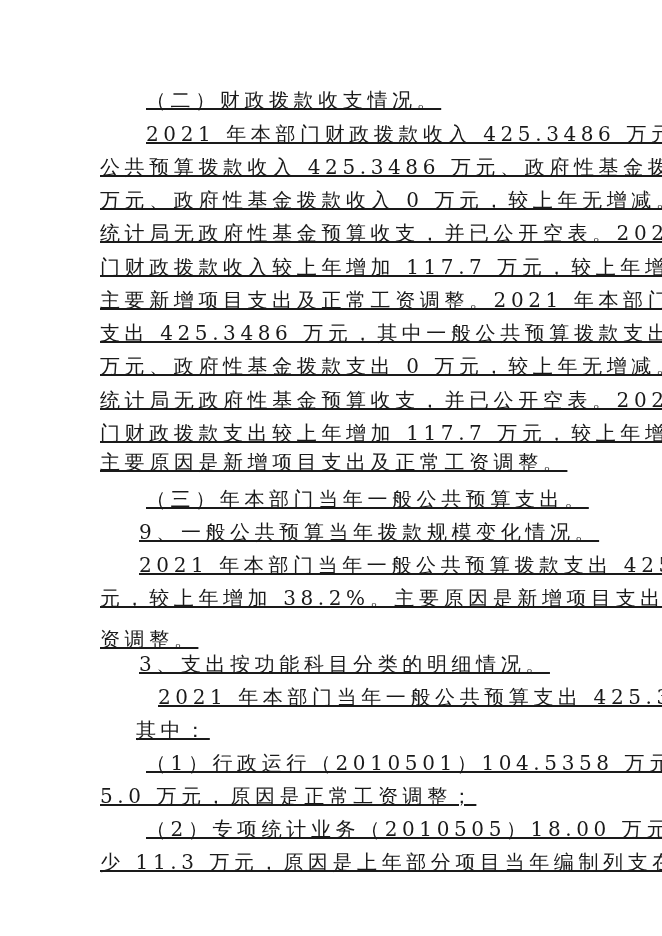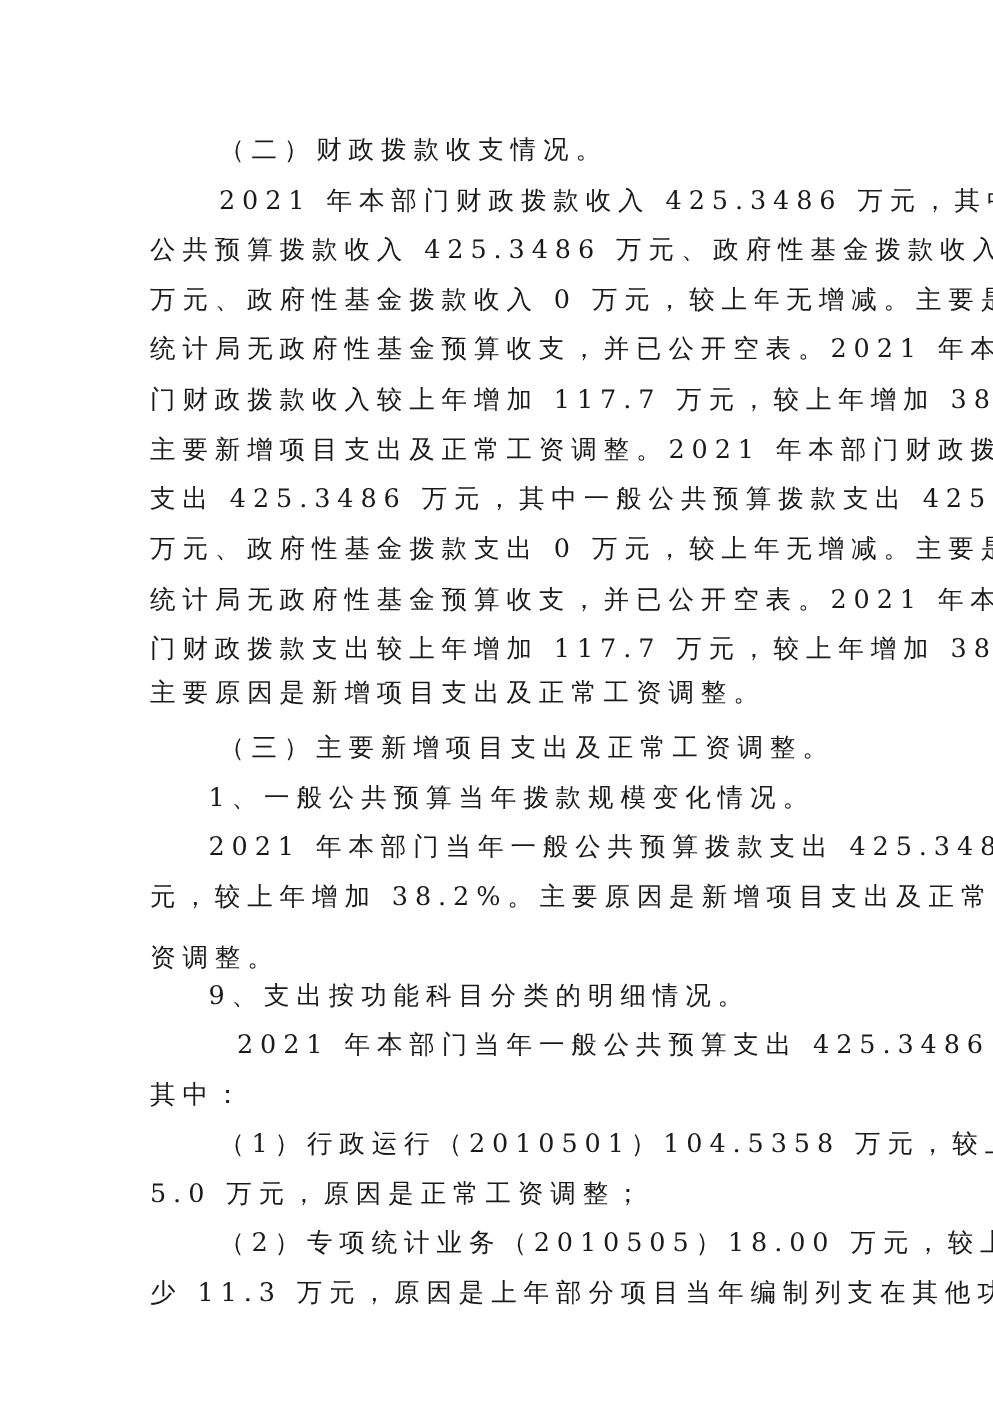--- a/index.html
+++ b/index.html
@@ -9,24 +9,25 @@
     background: #ffffff;
     font-family: "DejaVu Serif", "Liberation Serif", serif;
     color: #1a1a1a;
   }
   .line {
     position: absolute;
     left: 100px;
     width: 462px;
     height: 28px;
     line-height: 28px;
-    font-size: 17px;
+    font-size: 20px;
     white-space: nowrap;
     letter-spacing: 4.6px;
     overflow: visible;
+    text-decoration: underline;
   }
   .indent1 { left: 146px; }
   .indent2 { left: 139px; }
   .indent3 { left: 158px; }
 </style>
 </head>
 <body>
 
 <div class="page">
   <div id="lines">
@@ -35,26 +36,26 @@
     <div class="line" style="top: 153px;">公共预算拨款收入 425.3486 万元、政府性基金拨款收入 0</div>
     <div class="line" style="top: 186px;">万元、政府性基金拨款收入 0 万元，较上年无增减。主要是</div>
     <div class="line" style="top: 219px;">统计局无政府性基金预算收支，并已公开空表。2021 年本部</div>
     <div class="line" style="top: 253px;">门财政拨款收入较上年增加 117.7 万元，较上年增加 38.2%，</div>
     <div class="line" style="top: 286px;">主要新增项目支出及正常工资调整。2021 年本部门财政拨款</div>
     <div class="line" style="top: 319px;">支出 425.3486 万元，其中一般公共预算拨款支出 425.3486</div>
     <div class="line" style="top: 352px;">万元、政府性基金拨款支出 0 万元，较上年无增减。主要是</div>
     <div class="line" style="top: 386px;">统计局无政府性基金预算收支，并已公开空表。2021 年本部</div>
     <div class="line" style="top: 419px;">门财政拨款支出较上年增加 117.7 万元，较上年增加 38.2%，</div>
     <div class="line" style="top: 448px;">主要原因是新增项目支出及正常工资调整。</div>
-    <div class="line indent1" style="top: 485px;">（三）主要新增项目支出及正常工资调整。</div>
-    <div class="line indent2" style="top: 518px;">1、一般公共预算当年拨款规模变化情况。</div>
+    <div class="line indent1" style="top: 485px;">（三）年本部门当年一般公共预算支出。</div>
+    <div class="line indent2" style="top: 518px;">9、一般公共预算当年拨款规模变化情况。</div>
     <div class="line indent2" style="top: 551px;">2021 年本部门当年一般公共预算拨款支出 425.3486 万</div>
     <div class="line" style="top: 584px;">元，较上年增加 38.2%。主要原因是新增项目支出及正常工</div>
     <div class="line" style="top: 625px;">资调整。</div>
-    <div class="line indent2" style="top: 650px;">9、支出按功能科目分类的明细情况。</div>
+    <div class="line indent2" style="top: 650px;">3、支出按功能科目分类的明细情况。</div>
     <div class="line indent3" style="top: 683px;">2021 年本部门当年一般公共预算支出 425.3486 万元，</div>
-    <div class="line" style="top: 716px;">其中：</div>
+    <div class="line" style="top: 716px; margin-left: 36px;">其中：</div>
     <div class="line indent1" style="top: 749px;">（1）行政运行（2010501）104.5358 万元，较上年增加</div>
     <div class="line" style="top: 782px;">5.0 万元，原因是正常工资调整；</div>
     <div class="line indent1" style="top: 815px;">（2）专项统计业务（2010505）18.00 万元，较上年减</div>
     <div class="line" style="top: 848px;">少 11.3 万元，原因是上年部分项目当年编制列支在其他功</div>
   </div>
 </div>
 
 </body></html>

